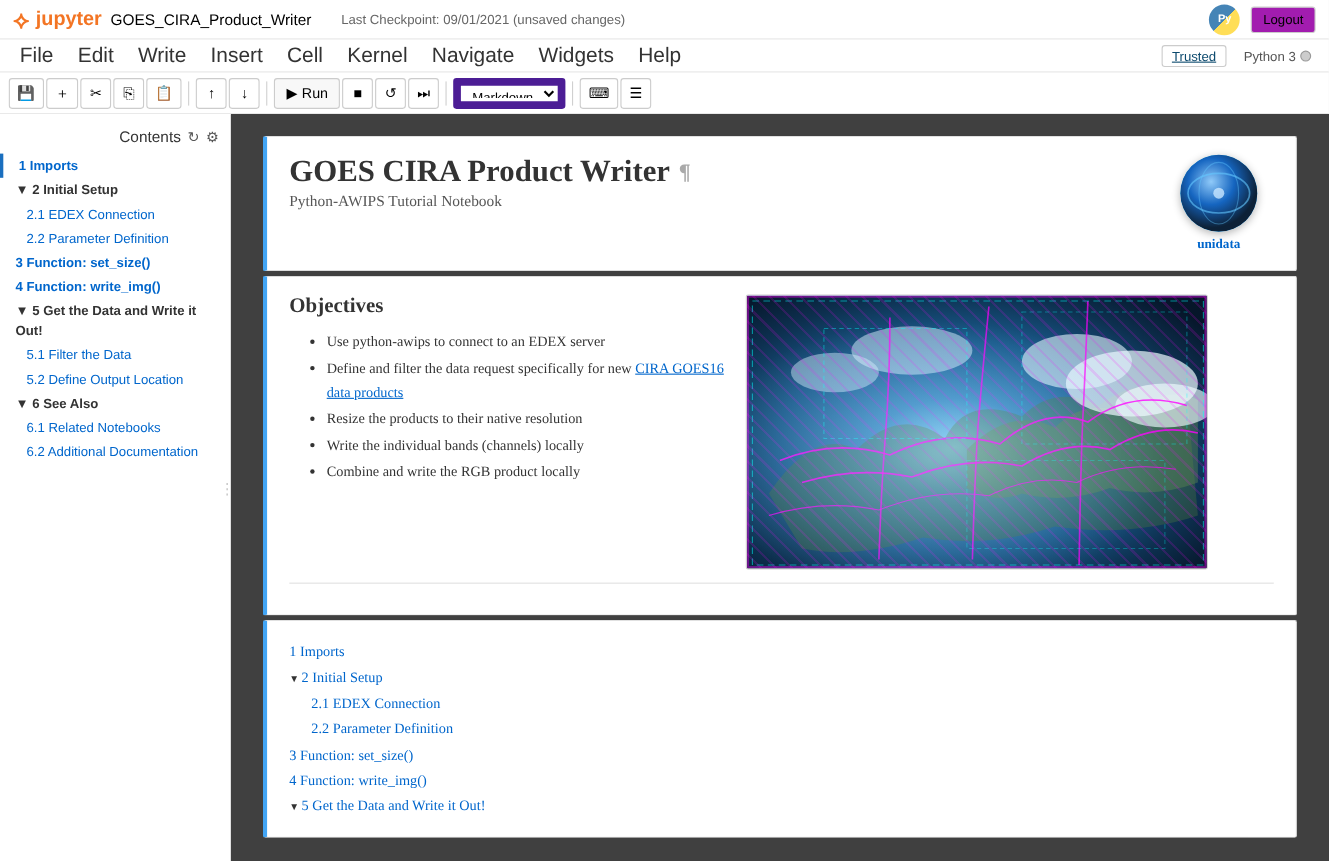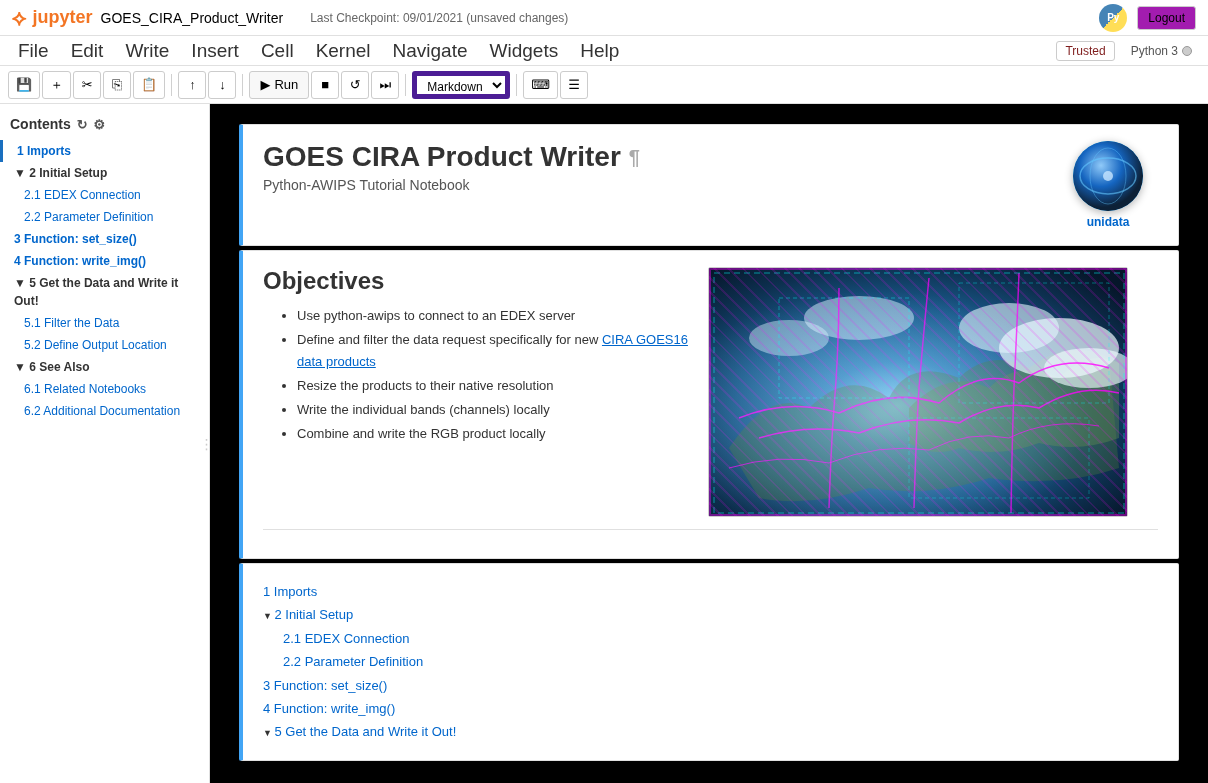--- a/index.html
+++ b/index.html
@@ -13,56 +13,56 @@
     .notebook-title { font-size: 14px; font-weight: normal; color: #000000; }
     .checkpoint-info { font-size: 12px; color: #666; margin-left: 19px; }
     #topbar-right { display: flex; align-items: center; gap: 10px; }
     .python-logo { width: 28px; height: 28px; background: linear-gradient(135deg, #4584b6 50%, #ffde57 50%); border-radius: 50%; display: flex; align-items: center; justify-content: center; font-size: 10px; color: white; font-weight: bold; }
     .logout-btn { border: 1px solid #ccc; background: #a21caf; padding: 4px 10px; border-radius: 3px; cursor: pointer; font-size: 12px; }
 
     
     #menubar { display: flex; align-items: center; background: #fff; border-bottom: 1px solid #e0e0e0; padding: 2px 8px; height: 30px; gap: 2px; }
     .menu-item { padding: 4px 10px; cursor: pointer; border-radius: 3px; font-size: 19px; }
     #menubar-right { margin-left: auto; display: flex; align-items: center; gap: 8px; }
-    .trusted-badge { font-size: 12px; color: #7f1d1d; padding: 2px 8px; border: 1px solid #ccc; border-radius: 3px; }
+    .trusted-badge { font-size: 12px; color: #0c4a6e; padding: 2px 8px; border: 1px solid #ccc; border-radius: 3px; text-decoration: underline; }
     .kernel-info { font-size: 12px; color: #555; padding: 2px 8px; display: flex; align-items: center; gap: 4px; }
     .kernel-circle { width: 10px; height: 10px; border-radius: 50%; background: #ccc; border: 1px solid #999; }
 
     
     #toolbar { display: flex; align-items: center; background: #fff; border-bottom: 1px solid #e0e0e0; padding: 3px 8px; height: 38px; gap: 2px; }
     .tb-btn { border: 1px solid #ccc; background: #fff; padding: 4px 7px; border-radius: 3px; cursor: pointer; font-size: 13px; display: flex; align-items: center; justify-content: center; min-width: 28px; height: 28px; }
     .tb-separator { width: 1px; background: #d0d0d0; height: 22px; margin: 0 4px; }
     .run-btn { background: #f8f8f8; border: 1px solid #ccc; padding: 4px 10px; border-radius: 3px; cursor: pointer; display: flex; align-items: center; gap: 4px; font-size: 13px; height: 28px; }
-    .cell-type-select { border: 5px solid #4c1d95; background: #fff; padding: 3px 6px; border-radius: 3px; font-size: 12px; height: 28px; cursor: pointer; }
+    .cell-type-select { border: 7px solid #4c1d95; background: #fff; padding: 3px 6px; border-radius: 3px; font-size: 12px; height: 28px; cursor: pointer; }
 
     
     #main { display: flex; flex: 1; overflow: hidden; }
 
     
     #sidebar { width: 210px; background: #fff; border-right: 1px solid #e0e0e0; overflow-y: auto; padding: 8px 0; font-size: 12px; position: relative; }
-    #sidebar-title { font-size: 14px; font-weight: bold; padding: 4px 10px 8px; display: flex; align-items: center; gap: 6px; }
+    #sidebar-title { font-size: 14px; font-weight: normal; padding: 4px 10px 8px; display: flex; align-items: center; gap: 6px; justify-content: flex-end; }
     .sidebar-icon { cursor: pointer; font-size: 13px; color: #555; }
     .toc-item { padding: 2px 10px 2px 14px; cursor: pointer; color: #333; line-height: 1.5; }
     .toc-item.level1 { padding-left: 14px; font-weight: 600; }
     .toc-item.level2 { padding-left: 24px; }
     .toc-item a { color: #0066cc; text-decoration: none; }
     .toc-active { border-left: 3px solid #1a6fbf; padding-left: 11px; }
     .toc-arrow { cursor: pointer; }
     #sidebar-drag { width: 5px; background: transparent; cursor: col-resize; position: absolute; right: 0; top: 0; bottom: 0; display: flex; align-items: center; justify-content: center; }
     #sidebar-drag::after { content: '⋮'; color: #ccc; font-size: 14px; }
 
     
-    #notebook { flex: 1; overflow-y: auto; background: #000000; padding: 20px; }
+    #notebook { flex: 1; overflow-y: auto; background: #404040; padding: 20px; font-family: Liberation Serif, serif; }
     .cell-container { background: #fff; border: 1px solid #e0e0e0; border-left: 4px solid #42a5f5; border-radius: 2px; margin-bottom: 4px; padding: 16px 20px; max-width: 940px; margin-left: auto; margin-right: auto; }
 
     
     .nb-title { font-size: 28px; font-weight: bold; color: #333; margin-bottom: 4px; display: flex; align-items: center; gap: 8px; }
     .nb-subtitle { font-size: 14px; color: #555; margin-bottom: 0; }
     .nb-header-row { display: flex; align-items: flex-start; justify-content: space-between; }
-    .nb-objectives h2 { font-size: 24px; font-weight: bold; margin-bottom: 10px; color: #333; }
+    .nb-objectives h2 { font-size: 19px; font-weight: bold; margin-bottom: 10px; color: #333; }
     .nb-objectives ul { list-style: disc; padding-left: 20px; font-size: 13px; line-height: 1.7; }
     .nb-objectives ul li { margin-bottom: 2px; margin-left: 14px; }
     .nb-objectives a { color: #0066cc; }
     .unidata-logo { width: 100px; text-align: center; flex-shrink: 0; }
     .unidata-logo .logo-circle { width: 70px; height: 70px; border-radius: 50%; background: radial-gradient(circle at 35% 35%, #4fc3f7, #0277bd, #01579b); margin: 0 auto 4px; display: flex; align-items: center; justify-content: center; overflow: hidden; position: relative; box-shadow: 0 2px 8px rgba(0,0,0,0.3); }
     .unidata-logo .logo-text { font-size: 12px; font-weight: bold; color: #333; }
     .unidata-logo .logo-text span { color: #0066cc; margin-top: 28px; }
 
     
     .satellite-img { width: 420px; height: 250px; background: linear-gradient(160deg, #87ceeb 0%, #4a90d9 20%, #2d5a8e 40%, #1a3a5c 60%, #0d2137 80%); border: 1px solid #ccc; position: relative; overflow: hidden; border-radius: 2px; flex-shrink: 0; }

